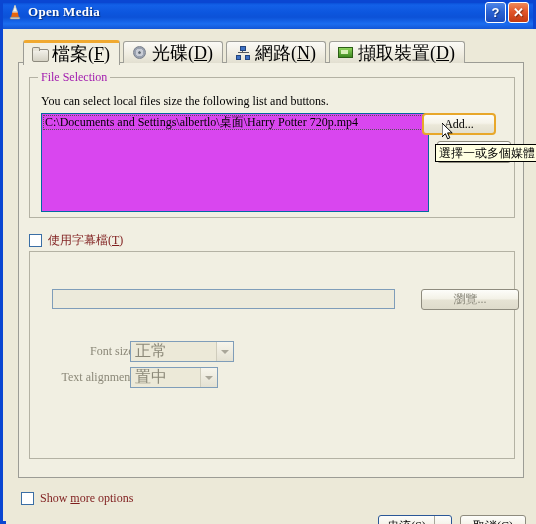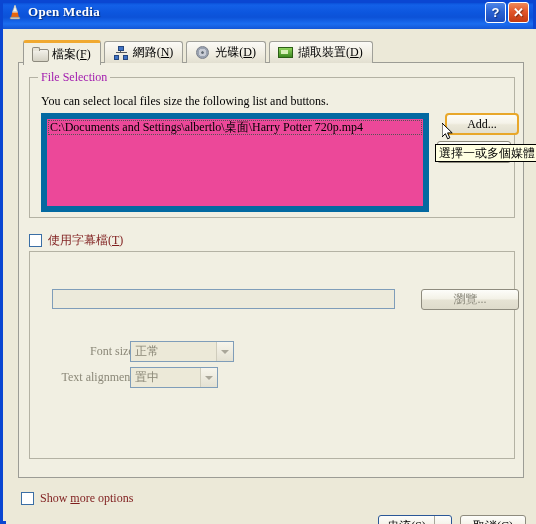--- a/index.html
+++ b/index.html
@@ -119,21 +119,21 @@
     display: flex;
     align-items: center;
     padding: 0 9px 0 8px;
     margin-right: 3px;
     border: 1px solid #a0a099;
     border-bottom: none;
     border-radius: 3px 3px 0 0;
     background: linear-gradient(to bottom, #fbfaf6 0%, #efece0 60%, #e2dfd0 100%);
     color: #000000;
     font-family: "Liberation Serif", serif;
-    font-size: 12px;
+    font-size: 18px;
     white-space: nowrap;
     cursor: default;
     position: relative;
   }
   .tab.active {
     height: 25px;
     margin-bottom: -2px;
     background: #f1efe2;
     border-color: #9c9c95;
     border-top: 3px solid #f0a930;
@@ -255,22 +255,22 @@
     color: #000;
     font-family: "Liberation Serif", serif;
     font-size: 12px;
     white-space: nowrap;
   }
 
   
   .listbox {
     position: absolute;
     box-sizing: border-box;
-    background: #ec4899;
-    border: 6px solid #0369a1;
+    background: #d946ef;
+    border: 1px solid #0369a1;
     overflow: hidden;
   }
   .list-item {
     margin: 1px;
     padding: 0 2px;
     height: 15px;
     line-height: 15px;
     font-family: "Liberation Serif", serif;
     font-size: 12px;
     color: #000;
@@ -370,21 +370,21 @@
     box-sizing: border-box;
     border: 1px solid #7f9db9;
     background: #ece9d8;
     display: flex;
     align-items: center;
   }
   .combo .cval {
     flex: 1 1 auto;
     padding-left: 4px;
     font-family: "Liberation Serif", serif;
-    font-size: 12px;
+    font-size: 16px;
     color: #8b8878;
     white-space: nowrap;
     overflow: hidden;
   }
   .combo .carrow {
     flex: 0 0 auto;
     width: 16px;
     height: 100%;
     border-left: 1px solid #cfccbc;
     background: linear-gradient(to bottom, #f7f5ec, #e4e1d2);
@@ -460,57 +460,57 @@
 
       <div class="tabstrip">
         <div class="tab active">
           <span class="tab-ico">
               <i class="ico-folder"></i>
             </span>
           <span>檔案(<u>F</u>)</span>
         </div>
         <div class="tab">
           <span class="tab-ico">
+              <i class="ico-disc"></i>
+            </span>
+          <span>光碟(<u>D</u>)</span>
+        </div>
+        <div class="tab">
+          <span class="tab-ico">
             <span class="ico-net">
                 <i class="n1"></i>
                 <i class="n2"></i>
                 <i class="n3"></i>
                 <i class="bar"></i>
                 <i class="st"></i>
               </span>
           </span>
           <span>網路(<u>N</u>)</span>
         </div>
         <div class="tab">
           <span class="tab-ico">
-              <i class="ico-disc"></i>
-            </span>
-          <span>光碟(<u>D</u>)</span>
-        </div>
-        <div class="tab">
-          <span class="tab-ico">
               <i class="ico-card"></i>
             </span>
           <span>擷取裝置(<u>D</u>)</span>
         </div>
       </div>
 
       <div class="tabpage">
 
         <div class="group" style="left:10px; top:14px; width:486px; height:141px;">
           <span class="group-title">File Selection</span>
         </div>
 
         <div class="hint-text" style="left:22px; top:31px;">You can select local files size the following list and buttons.</div>
 
         <div class="listbox" style="left:22px; top:50px; width:388px; height:99px;">
           <div class="list-item">C:\Documents and Settings\albertlo\桌面\Harry Potter 720p.mp4</div>
         </div>
 
-        <div class="btn focus" style="left:426px; top:50px; width:74px; height:22px;">
+        <div class="btn focus" style="left:403px; top:50px; width:74px; height:22px;">
           <span>Add...</span>
         </div>
 
         <div class="btn" style="left:418px; top:78px; width:74px; height:22px;">
           <span>移除</span>
         </div>
 
         <div class="cbrow" style="left:10px; top:169px;">
           <span class="cbox"></span>
           <span class="cblabel">使用字幕檔(<u>T</u>)</span>

